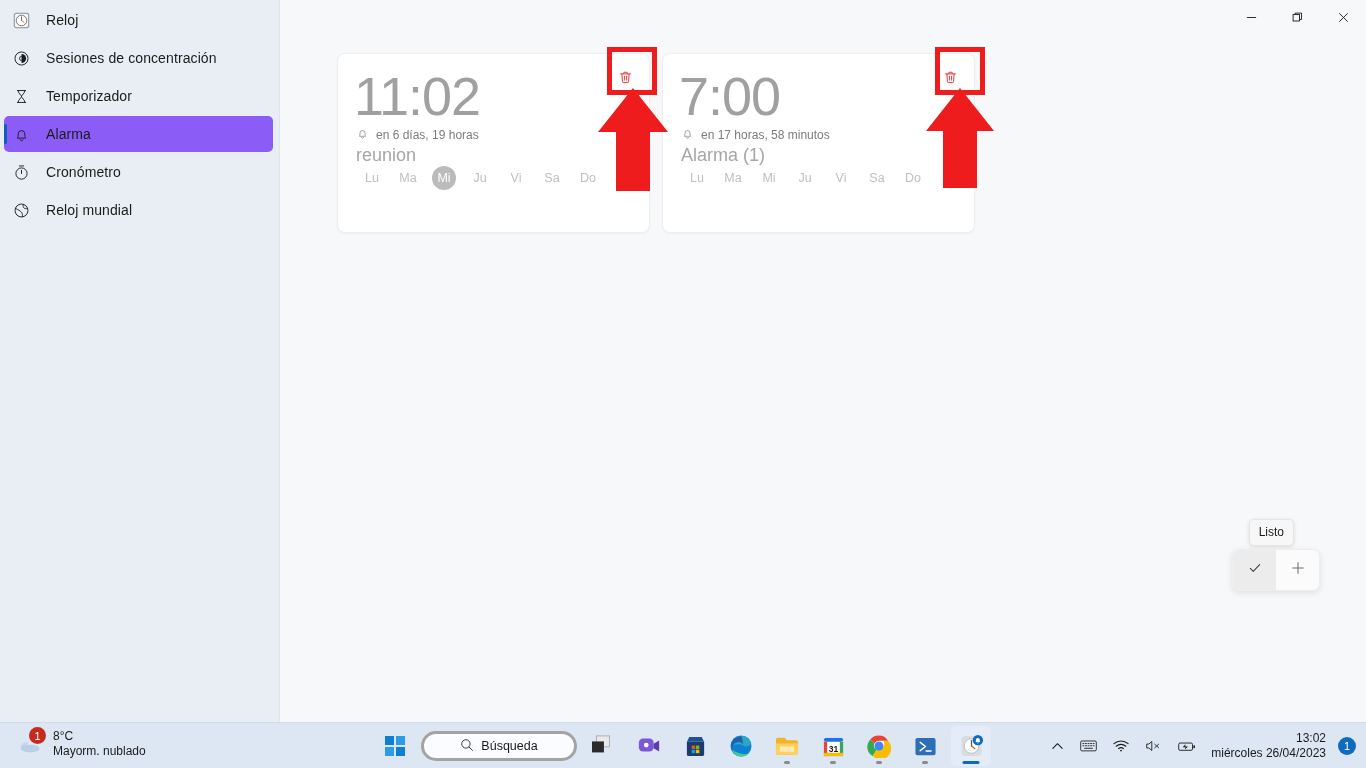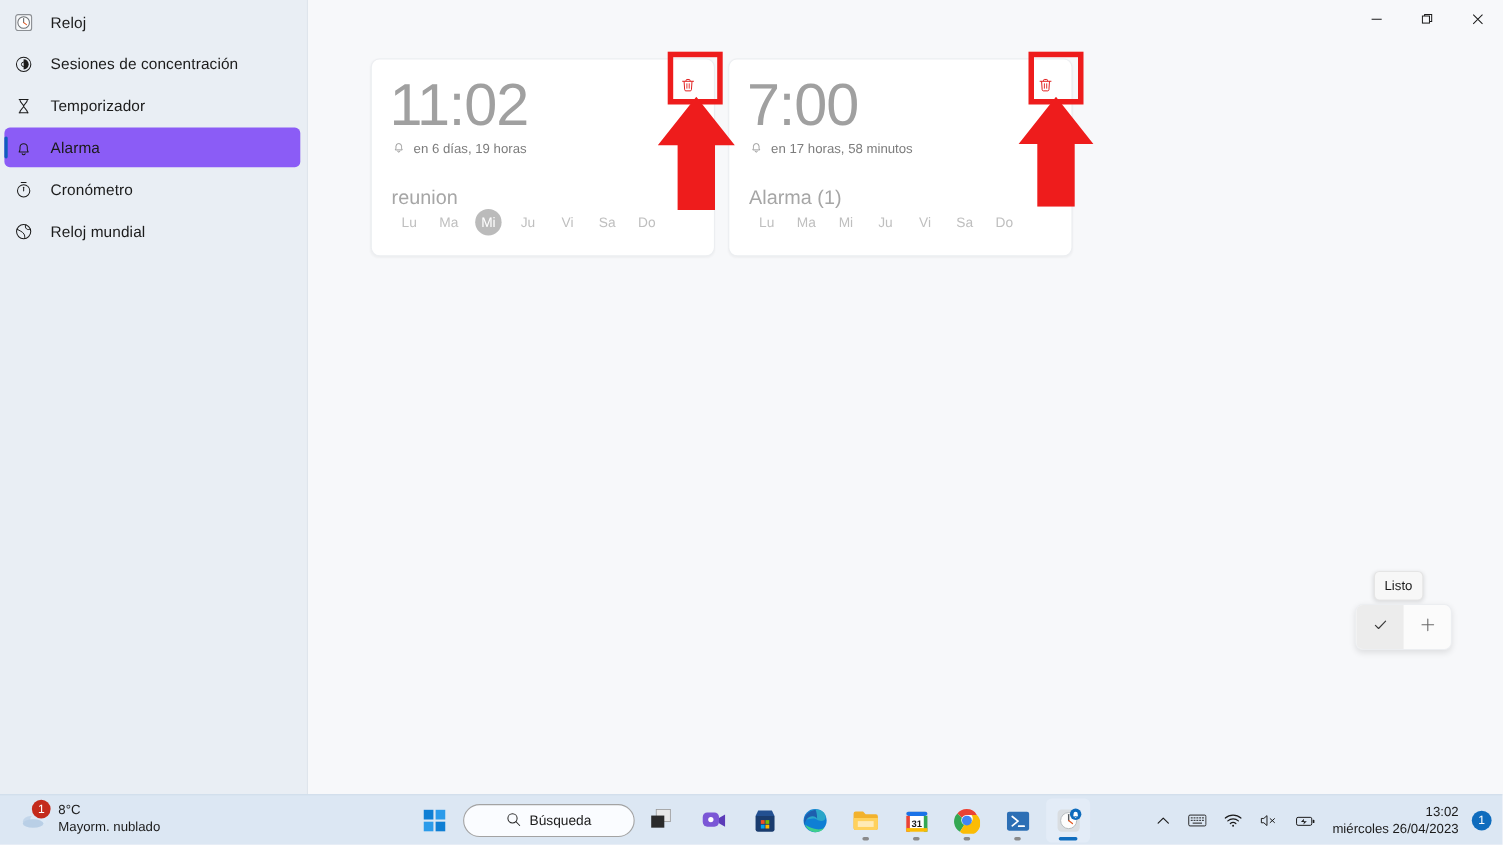--- a/index.html
+++ b/index.html
@@ -75,21 +75,21 @@
   }
   .alarm-time {
     font-size: 54px; line-height: 60px; color: #a0a0a0; font-weight: 300;
     letter-spacing: -1px;
   }
   .alarm-sub {
     display: flex; align-items: center; gap: 7px;
     font-size: 12px; color: #7c7c7c; margin-top: 1px; padding-left: 2px;
   }
   .alarm-name {
-    font-size: 18px; color: #a6a6a6; margin-top: 26px; padding-left: 2px;
+    font-size: 18px; color: #a6a6a6; margin-top: 2px; padding-left: 2px;
   }
   .days { display: flex; gap: 0px; margin-top: 0; padding-left: 0px; }
   .day {
     width: 36px; height: 24px;
     display: flex; align-items: center; justify-content: center;
     font-size: 12.5px; color: #bfbfbf;
   }
   .day.on {
     background: #bbbbbb; color: #ffffff; border-radius: 12px;
     width: 24px; height: 24px; margin: 0 6px;
@@ -168,21 +168,21 @@
     display: flex; align-items: center; justify-content: center;
   }
   .tb-icon.active { background: #e3ecf7; }
   .tb-icon .run-dot {
     position: absolute; bottom: 2px; left: 50%; transform: translateX(-50%);
     width: 6px; height: 3px; border-radius: 2px; background: #8a8a8a;
   }
   .tb-icon.active .run-dot { width: 17px; background: #0f6cbd; }
   .search-pill {
     height: 30px; min-width: 156px;
-    background: #fafcff; border: 1px solid #a3a3a3; border-radius: 15px;
+    background: #fafcff; border: 3px solid #a3a3a3; border-radius: 15px;
     display: flex; align-items: center; justify-content: center; gap: 7px;
     font-size: 12.5px; color: #1b1b1b;
   }
 
   .tray {
     position: absolute; right: 10px; top: 0; height: 46px;
     display: flex; align-items: center; gap: 0px;
   }
   .tray-btn {
     height: 30px; padding: 0 8px; display: flex; align-items: center; justify-content: center;

